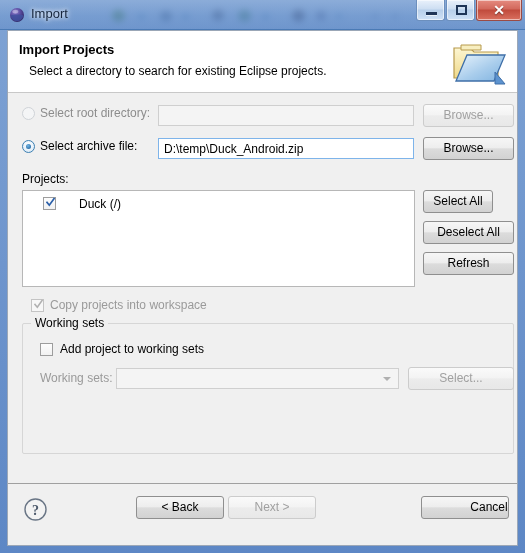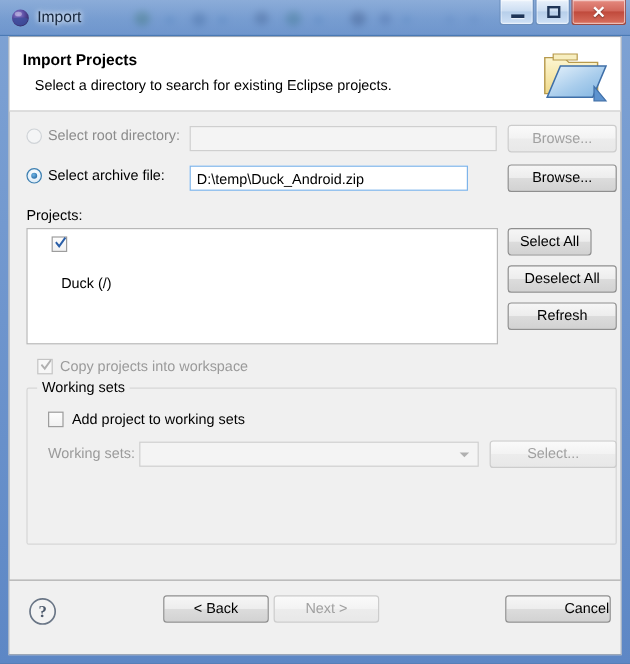--- a/index.html
+++ b/index.html
@@ -418,33 +418,33 @@
       <div class="row" style="top:11px;">
         <span class="radio dim"></span>
         <span class="radio-label dim">Select root directory:</span>
         <div class="textbox dim" style="left:150px; top:1px; width:256px;"></div>
         <div class="btn dim" style="left:415px; top:0px; width:91px;">Browse...</div>
       </div>
 
       <div class="row" style="top:44px;">
         <span class="radio on"></span>
         <span class="radio-label">Select archive file:</span>
-        <div class="textbox active" style="left:150px; top:1px; width:232px;">D:\temp\Duck_Android.zip</div>
+        <div class="textbox active" style="left:150px; top:1px; width:256px;">D:\temp\Duck_Android.zip</div>
         <div class="btn" style="left:415px; top:0px; width:91px;">Browse...</div>
       </div>
 
       <div class="label" style="left:14px; top:79px;">Projects:</div>
 
       <div class="list" style="left:14px; top:97px; width:393px; height:97px;">
         <span class="checkbox" style="left:20px; top:6px;">
           <svg class="tick" viewBox="0 0 9 11">
             <path d="M1 5.4 L3.3 8.2 L8 1.6" fill="none" stroke="#2b5fa8" stroke-width="1.7" stroke-linecap="square"></path>
           </svg>
         </span>
-        <span class="list-item" style="left:28px;margin-top:32px;">Duck (/)</span>
+        <span class="list-item" style="left:56px;">Duck (/)</span>
       </div>
 
       <div class="btn" style="left:415px; top:97px; width:70px;">Select All</div>
       <div class="btn" style="left:415px; top:159px; width:91px;">Refresh</div>
       <div class="btn" style="left:415px; top:128px; width:91px;">Deselect All</div>
 
       <span class="checkbox dim" style="left:23px; top:206px;">
         <svg class="tick" viewBox="0 0 9 11">
           <path d="M1 5.4 L3.3 8.2 L8 1.6" fill="none" stroke="#b0b0b0" stroke-width="1.6" stroke-linecap="square"></path>
         </svg>

